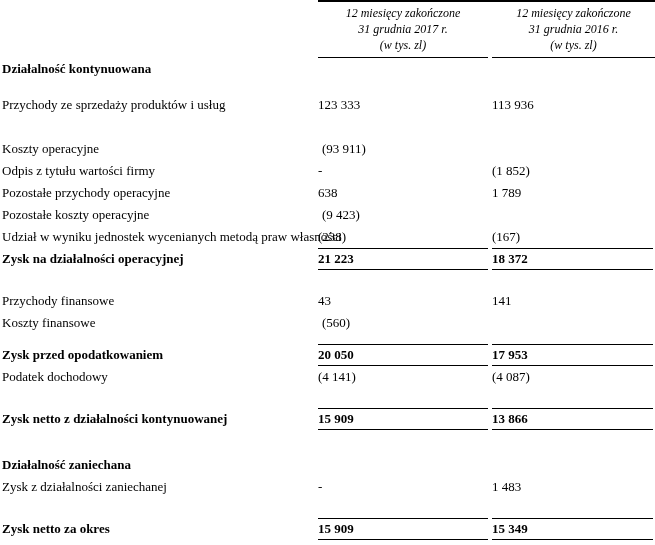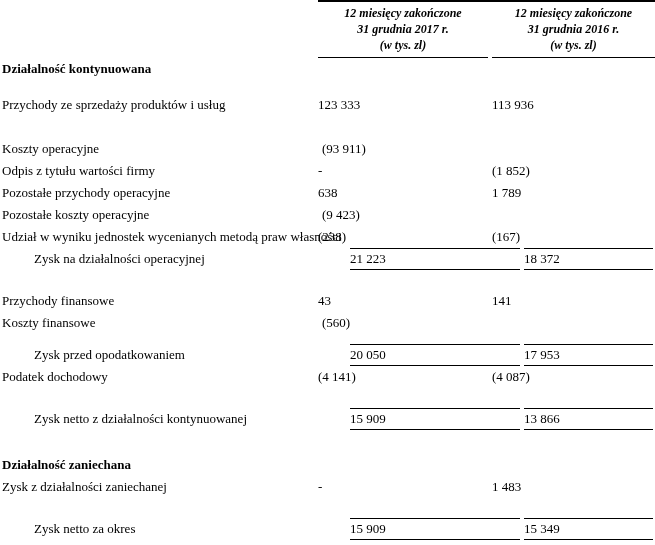--- a/index.html
+++ b/index.html
@@ -27,21 +27,21 @@
     flex: 0 0 318px;
   }
   .header-cols {
     flex: 1;
     display: flex;
     border-top: 2px solid #000000;
   }
   .h-col {
     border-bottom: 1.5px solid #000000;
     text-align: center;
-    font-weight: bold;
+    font-weight: normal;
     font-style: italic;
     font-size: 12px;
     line-height: 16px;
     padding: 3px 0 4px 0;
     box-sizing: border-box;
   }
   .h-col.c1 { width: 170px; flex: 0 0 170px; }
   .h-gap   { width: 4px; flex: 0 0 4px; }
   .h-col.c2 { flex: 1; }
   
@@ -71,21 +71,21 @@
     width: 170px;
     flex: 0 0 170px;
     padding-right: 3px;
   }
   .row .vgap { width: 4px; flex: 0 0 4px; }
   .row .v2 {
     flex: 1;
     padding-right: 5px;
   }
   .row.section .label { font-weight: bold; }
-  .row.total { font-weight: normal; padding-left: 32px; }
+  .row.total { font-weight: bold; }
   .row.total .v1,
   .row.total .v2 {
     border-top: 1px solid #000000;
     border-bottom: 1px solid #000000;
     line-height: 20px;
   }
   .row.spacer { height: auto; }
 </style>
 </head>
 <body>

